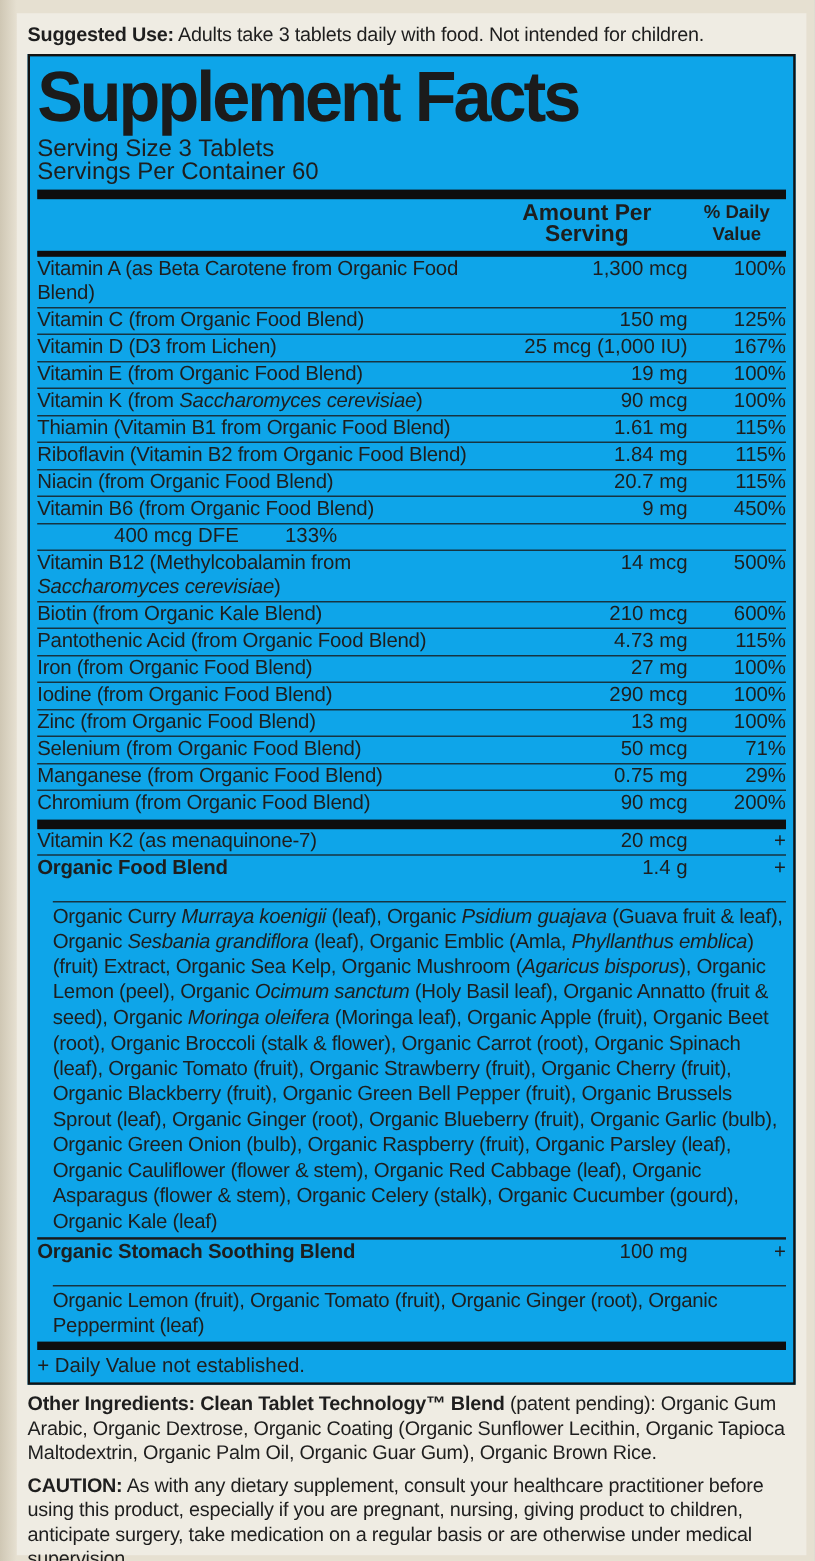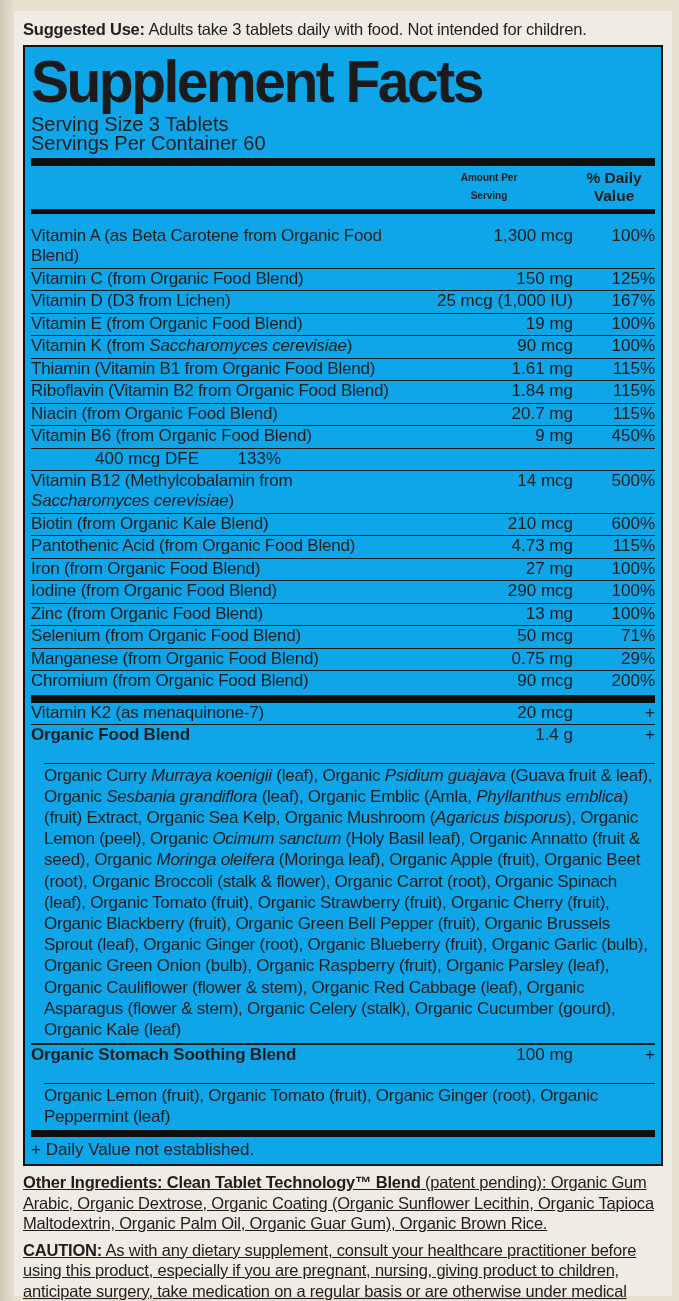--- a/index.html
+++ b/index.html
@@ -25,37 +25,37 @@
     font-size:57px;font-weight:800;letter-spacing:-2.5px;line-height:62px;
     margin:1px 0 4px 0;color:#1b1b1b;transform:scaleY(1.04);transform-origin:top left;
   }
   .serving{font-size:20px;line-height:19px;}
   .bar{background:#0e0e0e;}
   .bar8{height:8px;margin-top:5px;}
   .bar45{height:4.5px;}
   .bar7{height:7px;}
   .t-head{display:flex;align-items:flex-end;padding:3px 0 4px;}
   .t-head .spacer{flex:1;}
-  .h-amt{width:168px;text-align:center;font-weight:700;font-size:10px;line-height:18px;white-space:pre-line;}
+  .h-amt{width:168px;text-align:center;font-weight:700;font-size:19px;line-height:18px;white-space:pre-line;}
   .h-dv{width:82px;text-align:center;font-weight:700;font-size:15.5px;line-height:18px;white-space:pre-line;}
   .t-row{display:flex;align-items:baseline;border-top:1.5px solid #1a1a1a;padding:0 0 1px;}
-  #rows .t-row:first-child{border-top:none;margin-top:12px;}
+  #rows .t-row:first-child{border-top:none;}
   .t-name{flex:1;font-size:17px;line-height:20.5px;letter-spacing:-0.2px;}
   .t-amt{width:168px;text-align:right;font-size:17px;}
   .t-dv{width:82px;text-align:right;font-size:17px;}
   .after-bar{border-top:none;}
   .blend-desc{
     margin-left:13px;border-top:1.5px solid #1a1a1a;
     font-size:17px;line-height:21.2px;letter-spacing:-0.25px;
     padding:1px 0 3px;
     margin-top:16px;
   }
   .footnote{font-size:17px;line-height:21px;padding:2px 0 4px;}
   
-  .para{font-size:16.5px;line-height:20.5px;letter-spacing:-0.2px;margin-top:6px;text-decoration:underline;}
+  .para{font-size:16.5px;line-height:20.5px;letter-spacing:-0.2px;margin-top:6px;}
   .bottom{position:relative;height:182px;margin-top:6px;}
   .left-col{position:absolute;left:0;top:0;width:392px;font-size:16px;line-height:20px;letter-spacing:-0.2px;}
   .left-col .blk{margin-bottom:7px;}
   .codes{position:absolute;right:2px;top:2px;text-align:right;font-size:16px;line-height:20px;}
   i{font-style:italic;}
 </style>
 </head>
 <body>
 
 <div class="label">

